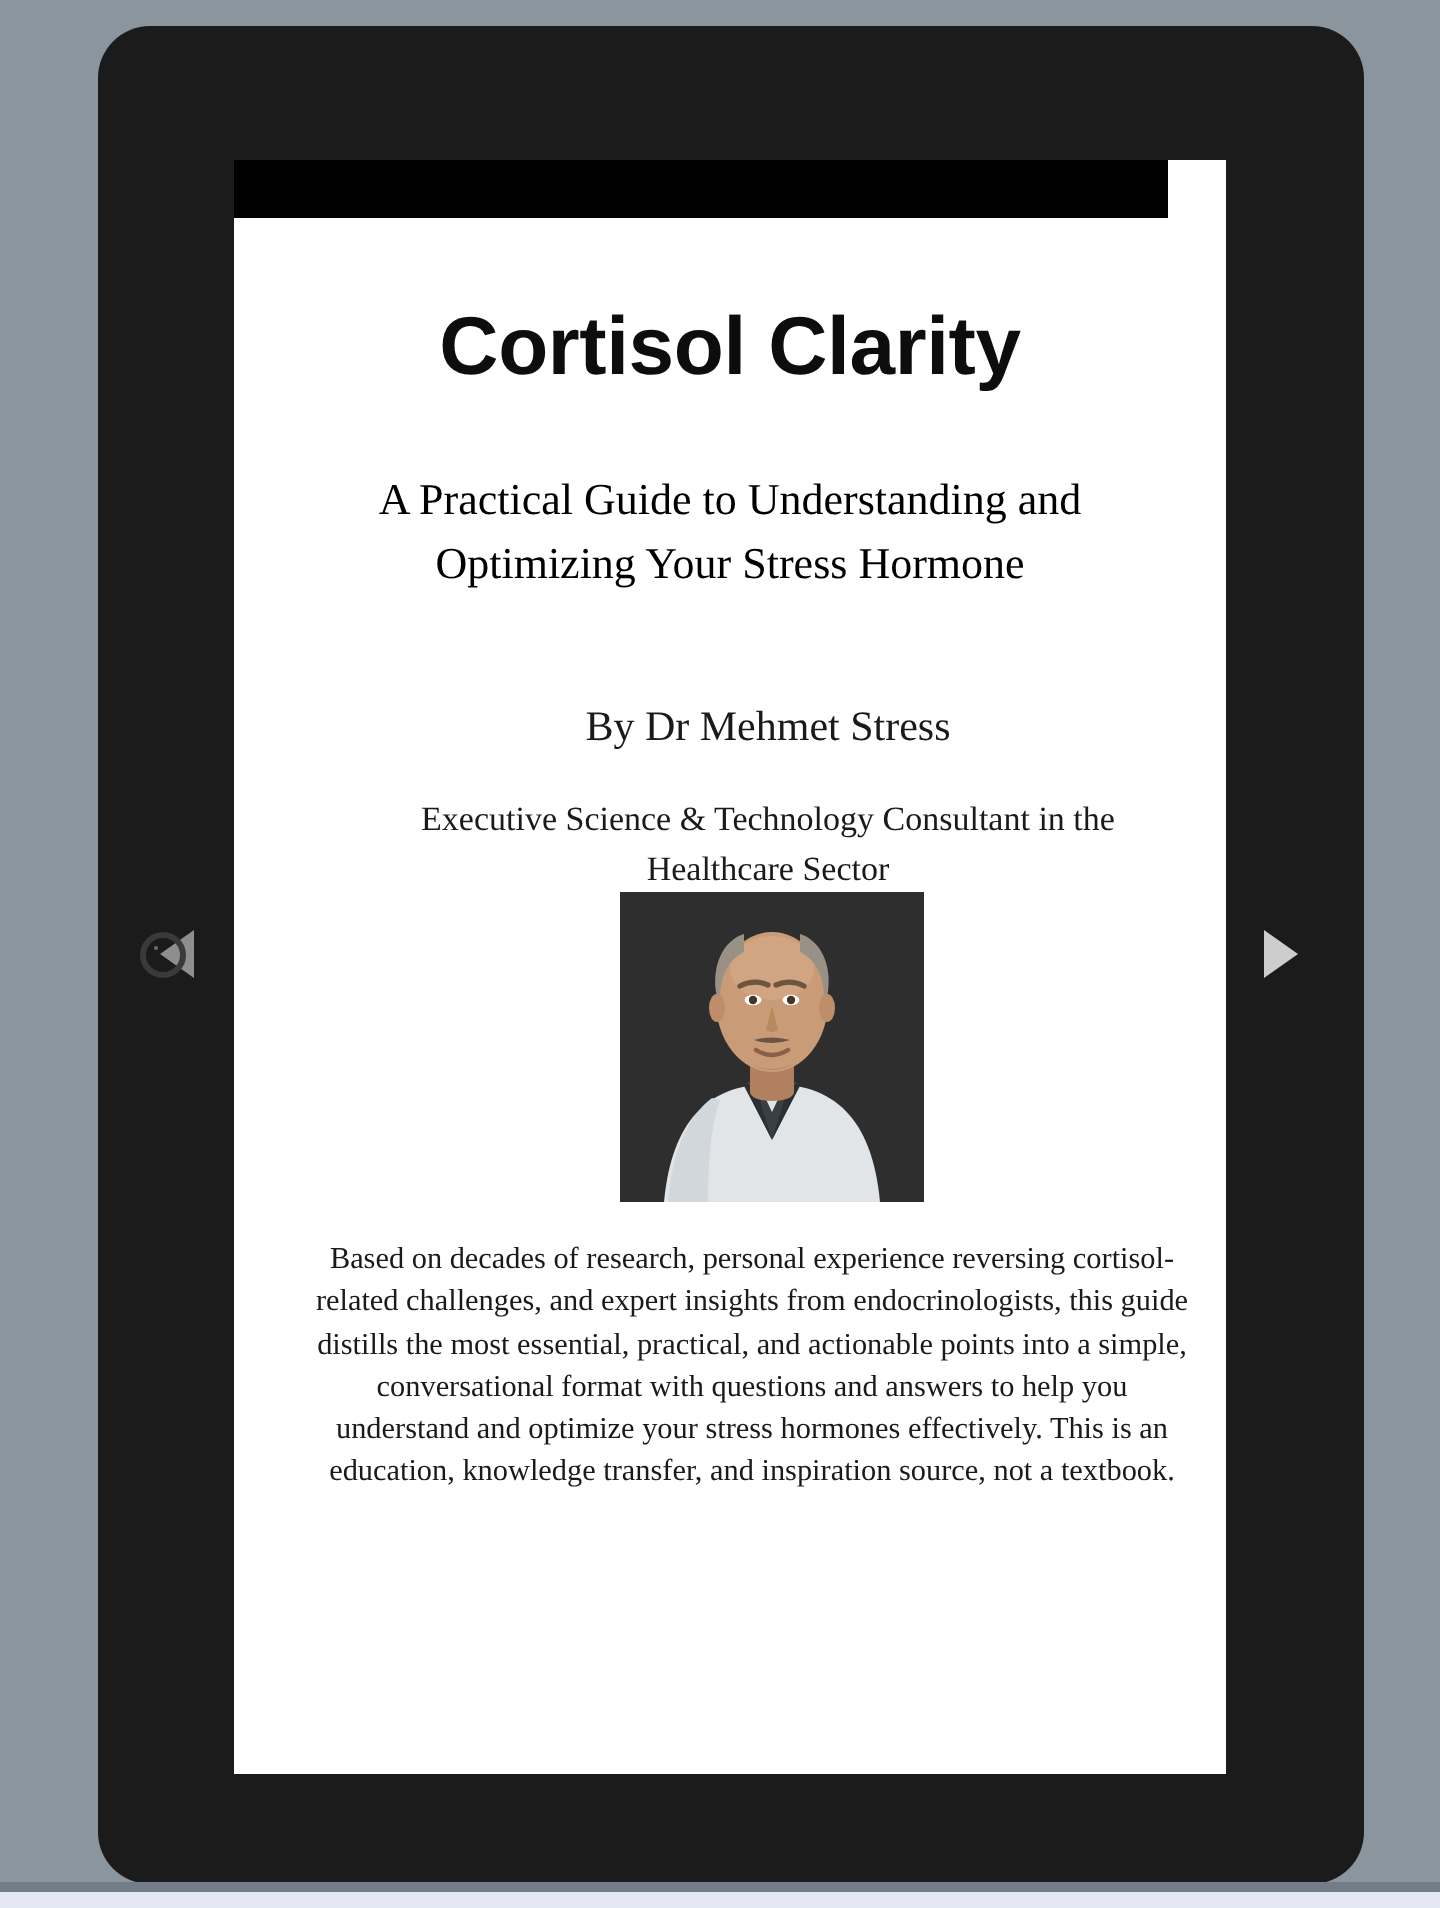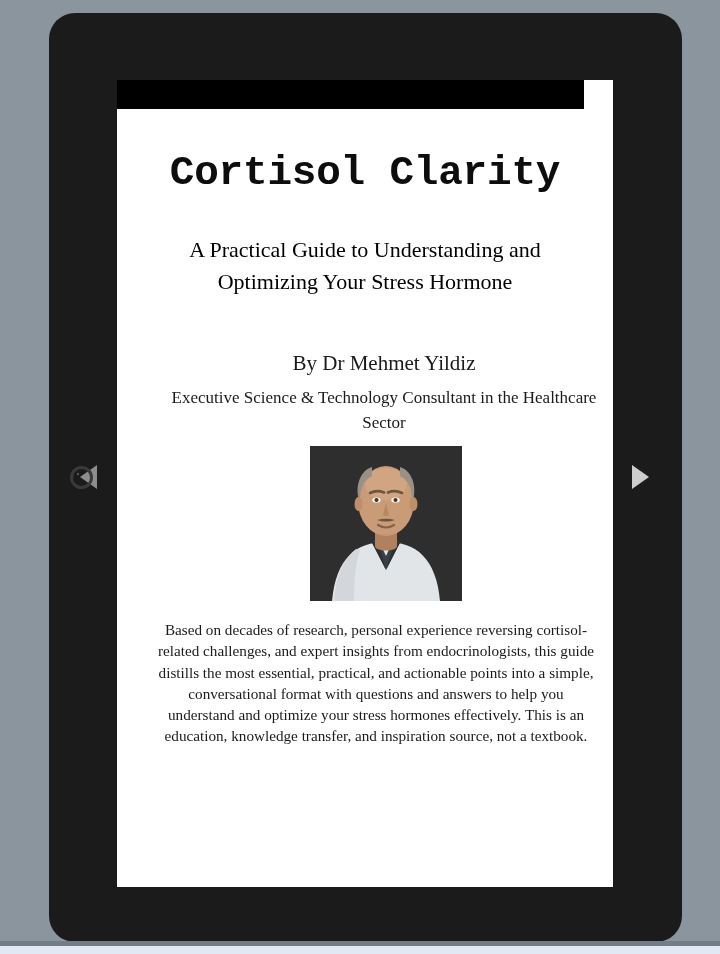--- a/index.html
+++ b/index.html
@@ -61,21 +61,21 @@
     position: absolute;
     left: 0;
     top: 29px;
     width: 496px;
     box-sizing: border-box;
     padding: 0 12px;
     text-align: center;
   }
 
   #book-title {
-    font-family: Liberation Mono, monospace;
+    font-family: Liberation Sans, sans-serif;
     font-weight: bold;
     font-size: 41px;
     line-height: 1.1;
     color: #0d0d0d;
     margin: 0;
     padding-top: 42px;
     letter-spacing: -0.2px;
   }
 
   #book-subtitle {
@@ -97,21 +97,21 @@
     margin: 0;
     padding-top: 52px;
     padding-left: 38px;
   }
 
   #author-role {
     font-family: "Liberation Serif", serif;
     font-size: 17px;
     line-height: 25px;
     color: #1a1a1a;
-    margin: 0;
+    margin: 12px;
     padding-top: 9px;
     padding-left: 38px;
   }
 
   
   #author-photo {
     position: absolute;
     left: 193px;   
     top: 366px;    
     width: 152px;
@@ -220,21 +220,21 @@
 
     <div id="page">
 
       <div id="page-header-band"></div>
 
       <div id="page-content">
         <h1 id="book-title">Cortisol Clarity</h1>
 
         <p id="book-subtitle">A Practical Guide to Understanding and Optimizing Your Stress Hormone</p>
 
-        <p id="author-name">By Dr Mehmet Yildiz</p>
+        <p id="author-name">By Dr Mehmet Stress</p>
 
         <p id="author-role">Executive Science &amp; Technology Consultant in the Healthcare Sector</p>
       </div>
 
       <div id="author-photo">
         <svg width="152" height="155" viewBox="0 0 152 155">
           <rect x="0" y="0" width="152" height="155" fill="#2e2e2e"></rect>
 
           <path d="M76 96 C 46 96, 26 112, 22 155 L 130 155 C 126 112, 106 96, 76 96 Z" fill="#e1e5e8"></path>
 

